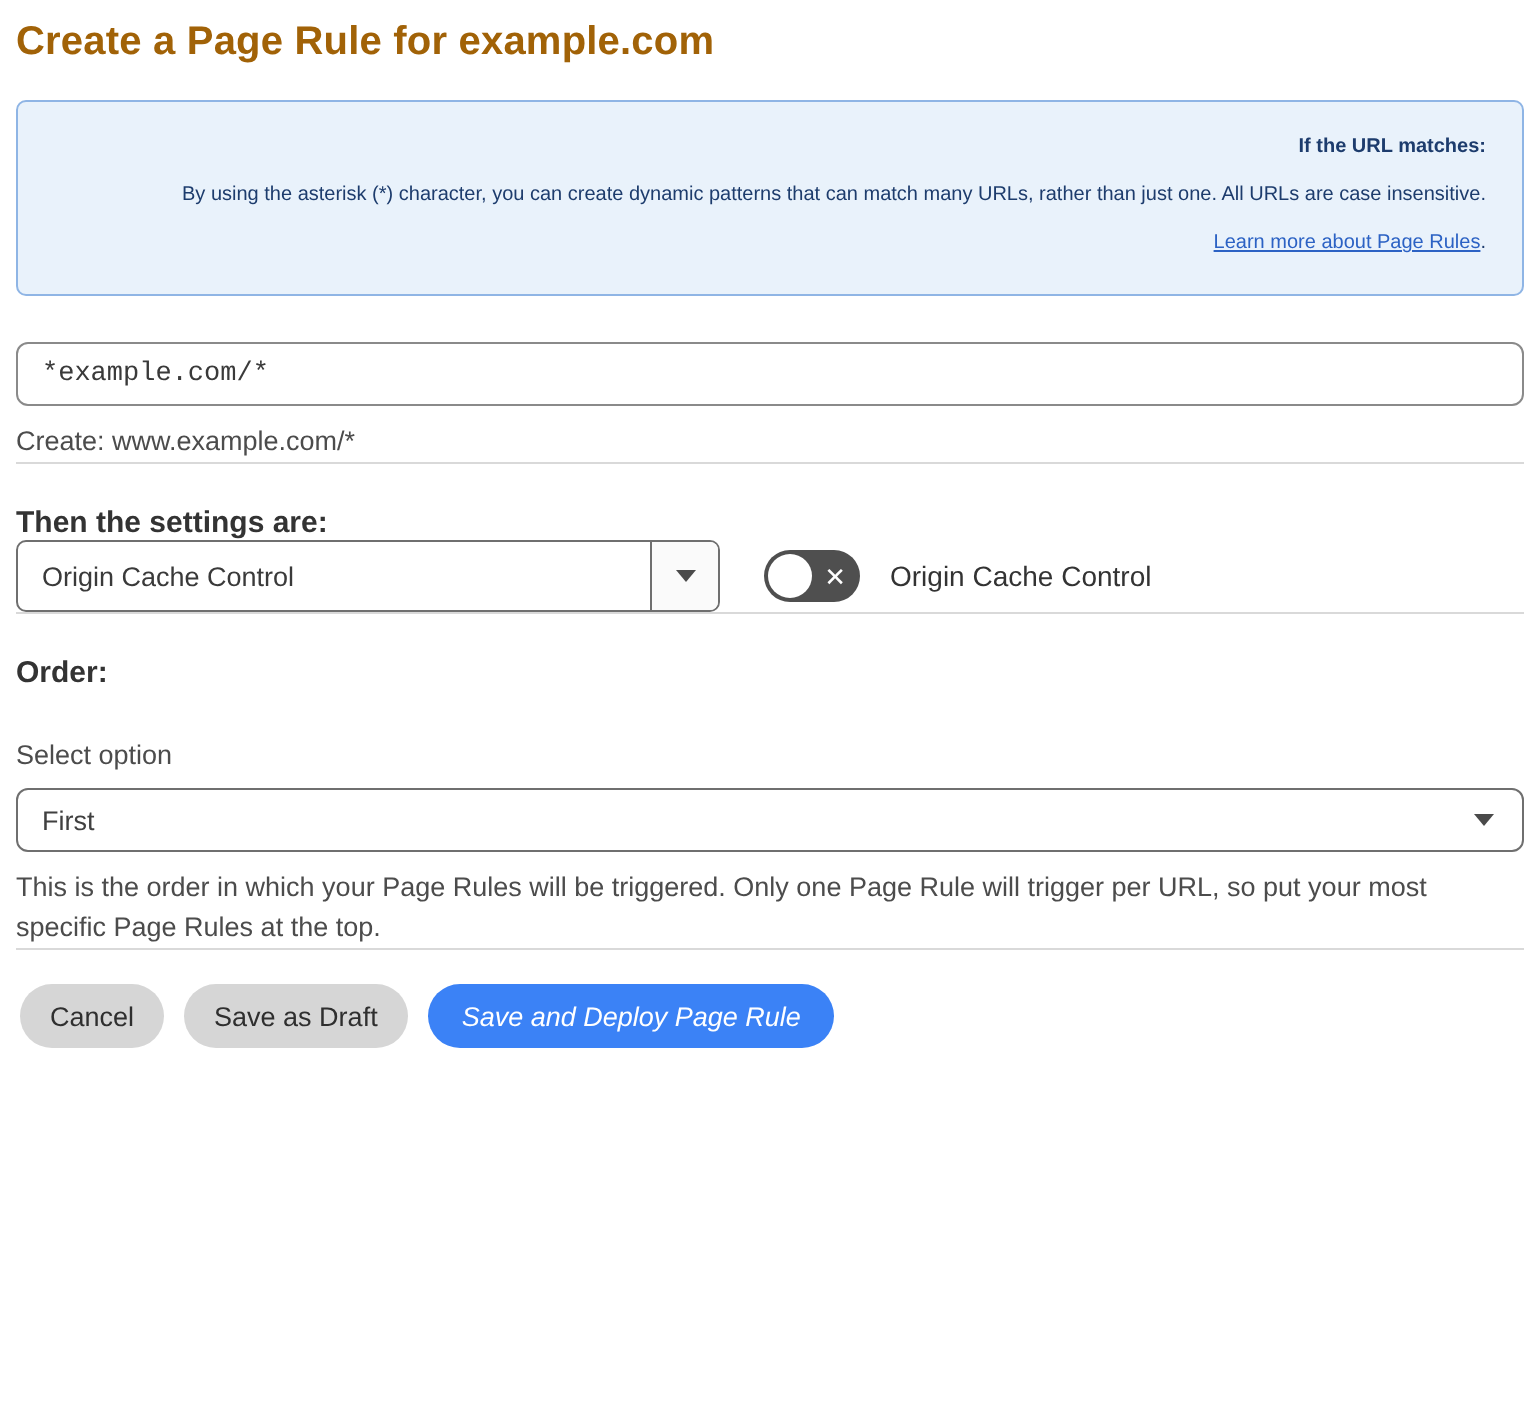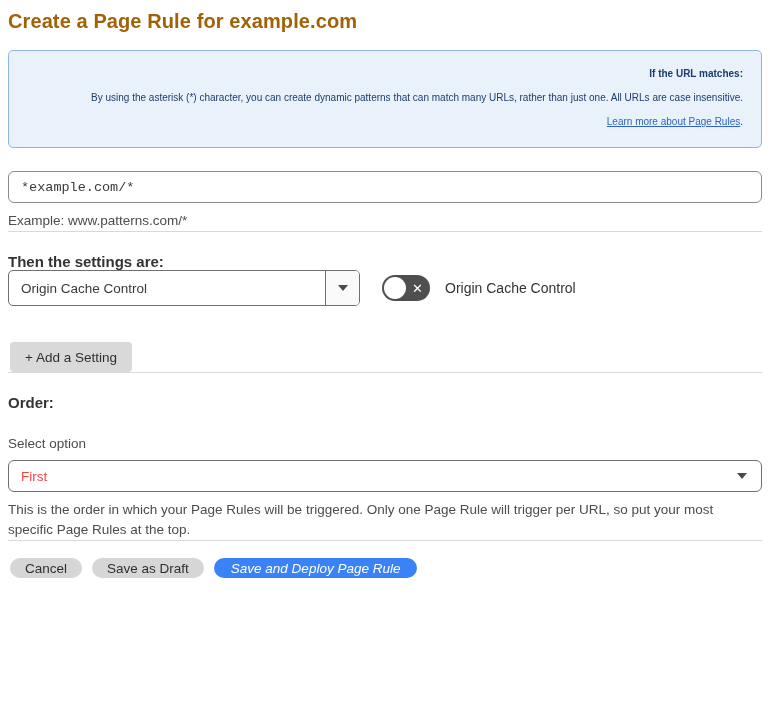--- a/index.html
+++ b/index.html
@@ -149,21 +149,21 @@
   .toggle-label {
     margin-left: 15px;
     font-size: 14px;
     color: #333333;
   }
 
   .btn {
     display: inline-flex;
     align-items: center;
     justify-content: center;
-    height: 20px;
+    height: 32px;
     padding: 0 15px;
     border: none;
     border-radius: 16px;
     font-family: "Liberation Sans", sans-serif;
     font-size: 13.5px;
     cursor: pointer;
     white-space: nowrap;
   }
   .btn-gray { background: #d6d6d6; color: #2f2f2f; }
   .btn-blue { background: #3b82f6; color: #ffffff; padding: 0 17px; font-style: italic; }
@@ -183,21 +183,21 @@
     border-radius: 6px;
     background: #fff;
     display: flex;
     align-items: center;
     padding: 0 14px 0 12px;
     cursor: pointer;
   }
   .order-select .select-value {
     flex: 1;
     font-size: 13.5px;
-    color: #ef4444;
+    color: #404040;
   }
   .order-select .caret-down {
     border-left-width: 5px;
     border-right-width: 5px;
     border-top-width: 6px;
   }
 
   .order-helper { width: 748px; }
 
   .footer-row {
@@ -217,21 +217,21 @@
 
   <div class="info-box">
     <div class="info-heading">If the URL matches:</div>
     <div class="info-body">By using the asterisk (*) character, you can create dynamic patterns that can match many URLs, rather than just one. All URLs are case insensitive.</div>
     <div>
       <a class="info-link">Learn more about Page Rules</a><span class="info-link-suffix">.</span>
     </div>
   </div>
 
   <input class="text-input" type="text" value="*example.com/*" style="">
-  <div class="helper-text">Example: www.patterns.com/*</div>
+  <div class="helper-text">Create: www.example.com/*</div>
 
   <hr class="divider divider-1">
 
   <div class="section-heading">Then the settings are:</div>
 
 
   <div class="setting-row">
     <div class="select-box">
       <div class="select-value">Origin Cache Control</div>
       <div class="select-arrow-btn">
@@ -239,21 +239,20 @@
       </div>
     </div>
 
     <div class="toggle">
       <span class="knob"></span>
       <span class="toggle-x">✕</span>
     </div>
     <div class="toggle-label">Origin Cache Control</div>
   </div>
 
-  <button class="btn btn-gray add-setting-btn">+ Add a Setting</button>
 
   <hr class="divider divider-2">
 
   <div class="section-heading">Order:</div>
 
   <div class="field-label picker-label">Select option</div>
 
   <div class="order-select">
     <span class="select-value">First</span>
     <span class="caret-down"></span>

